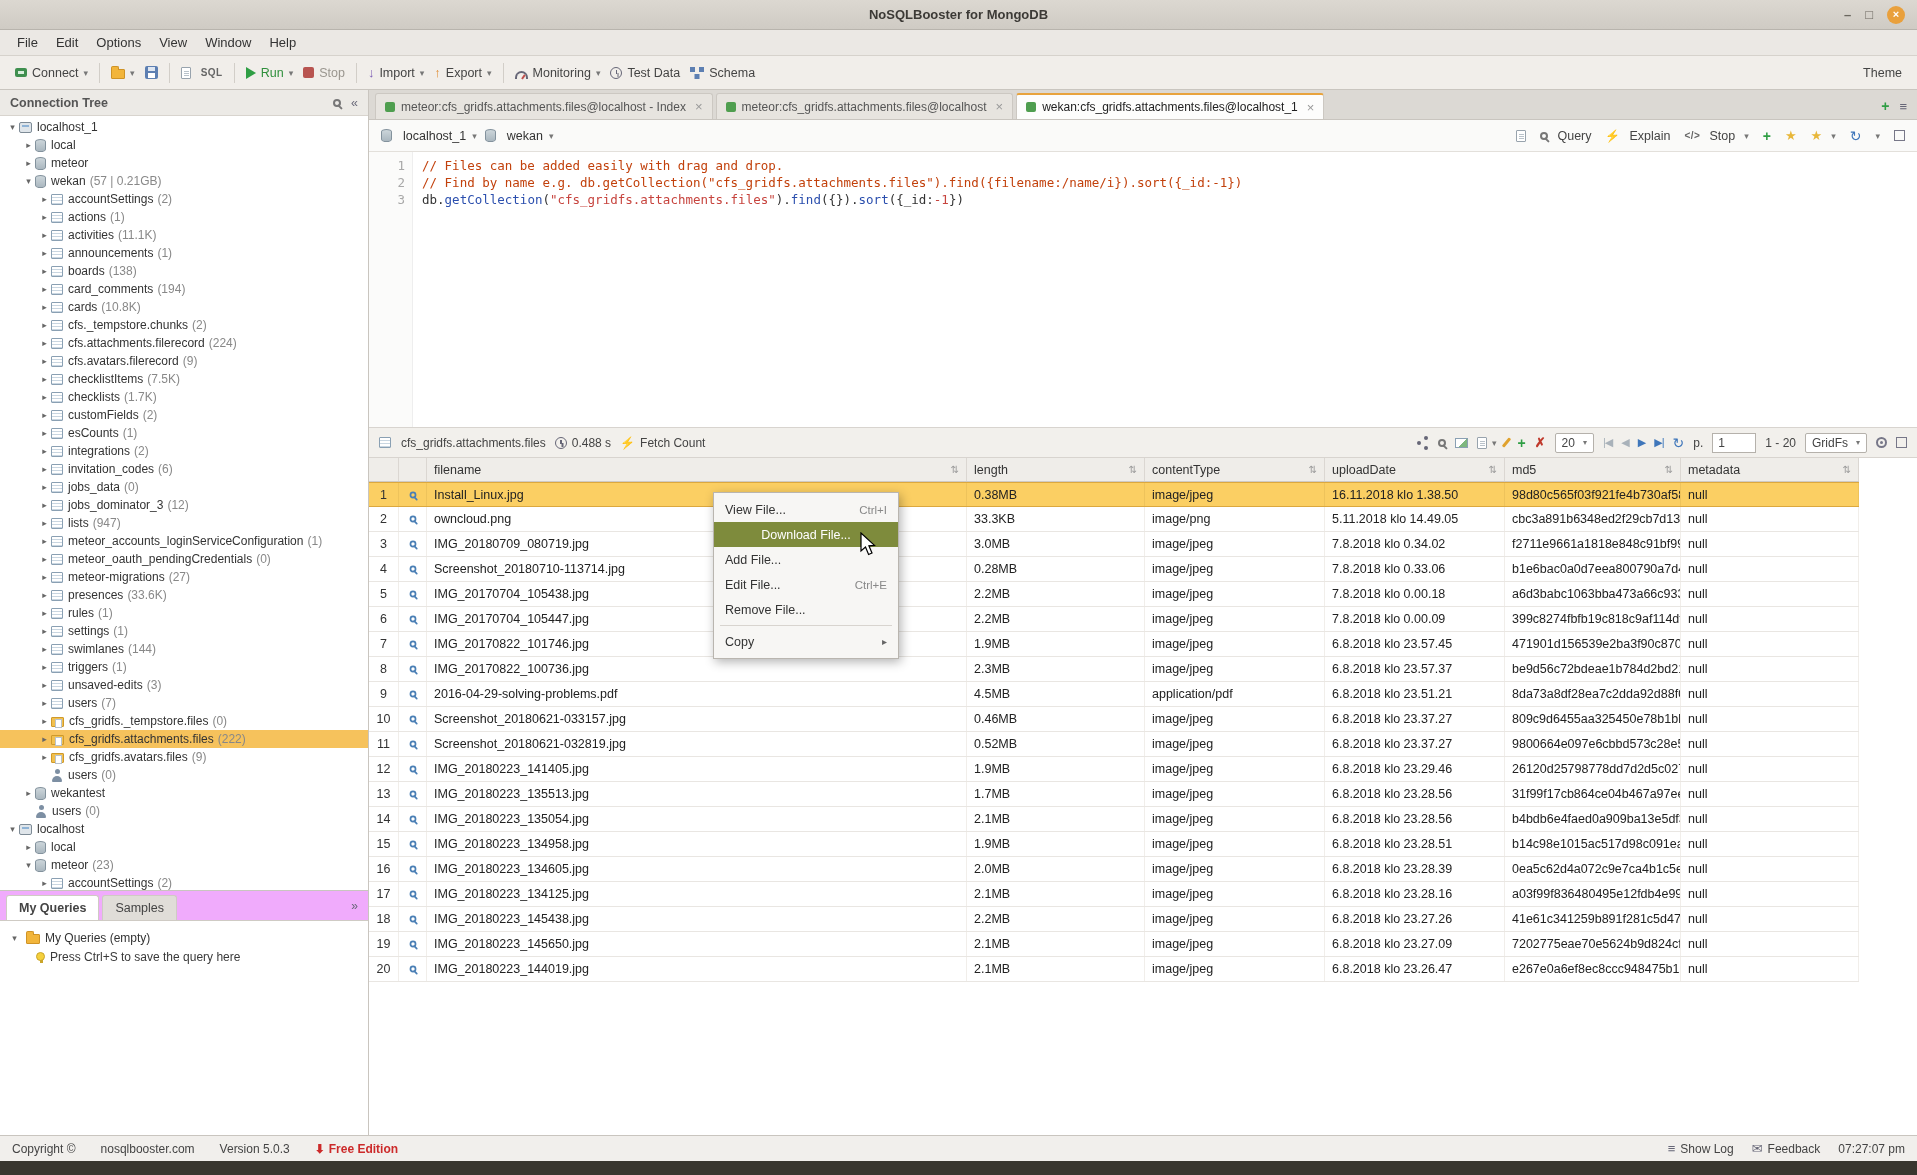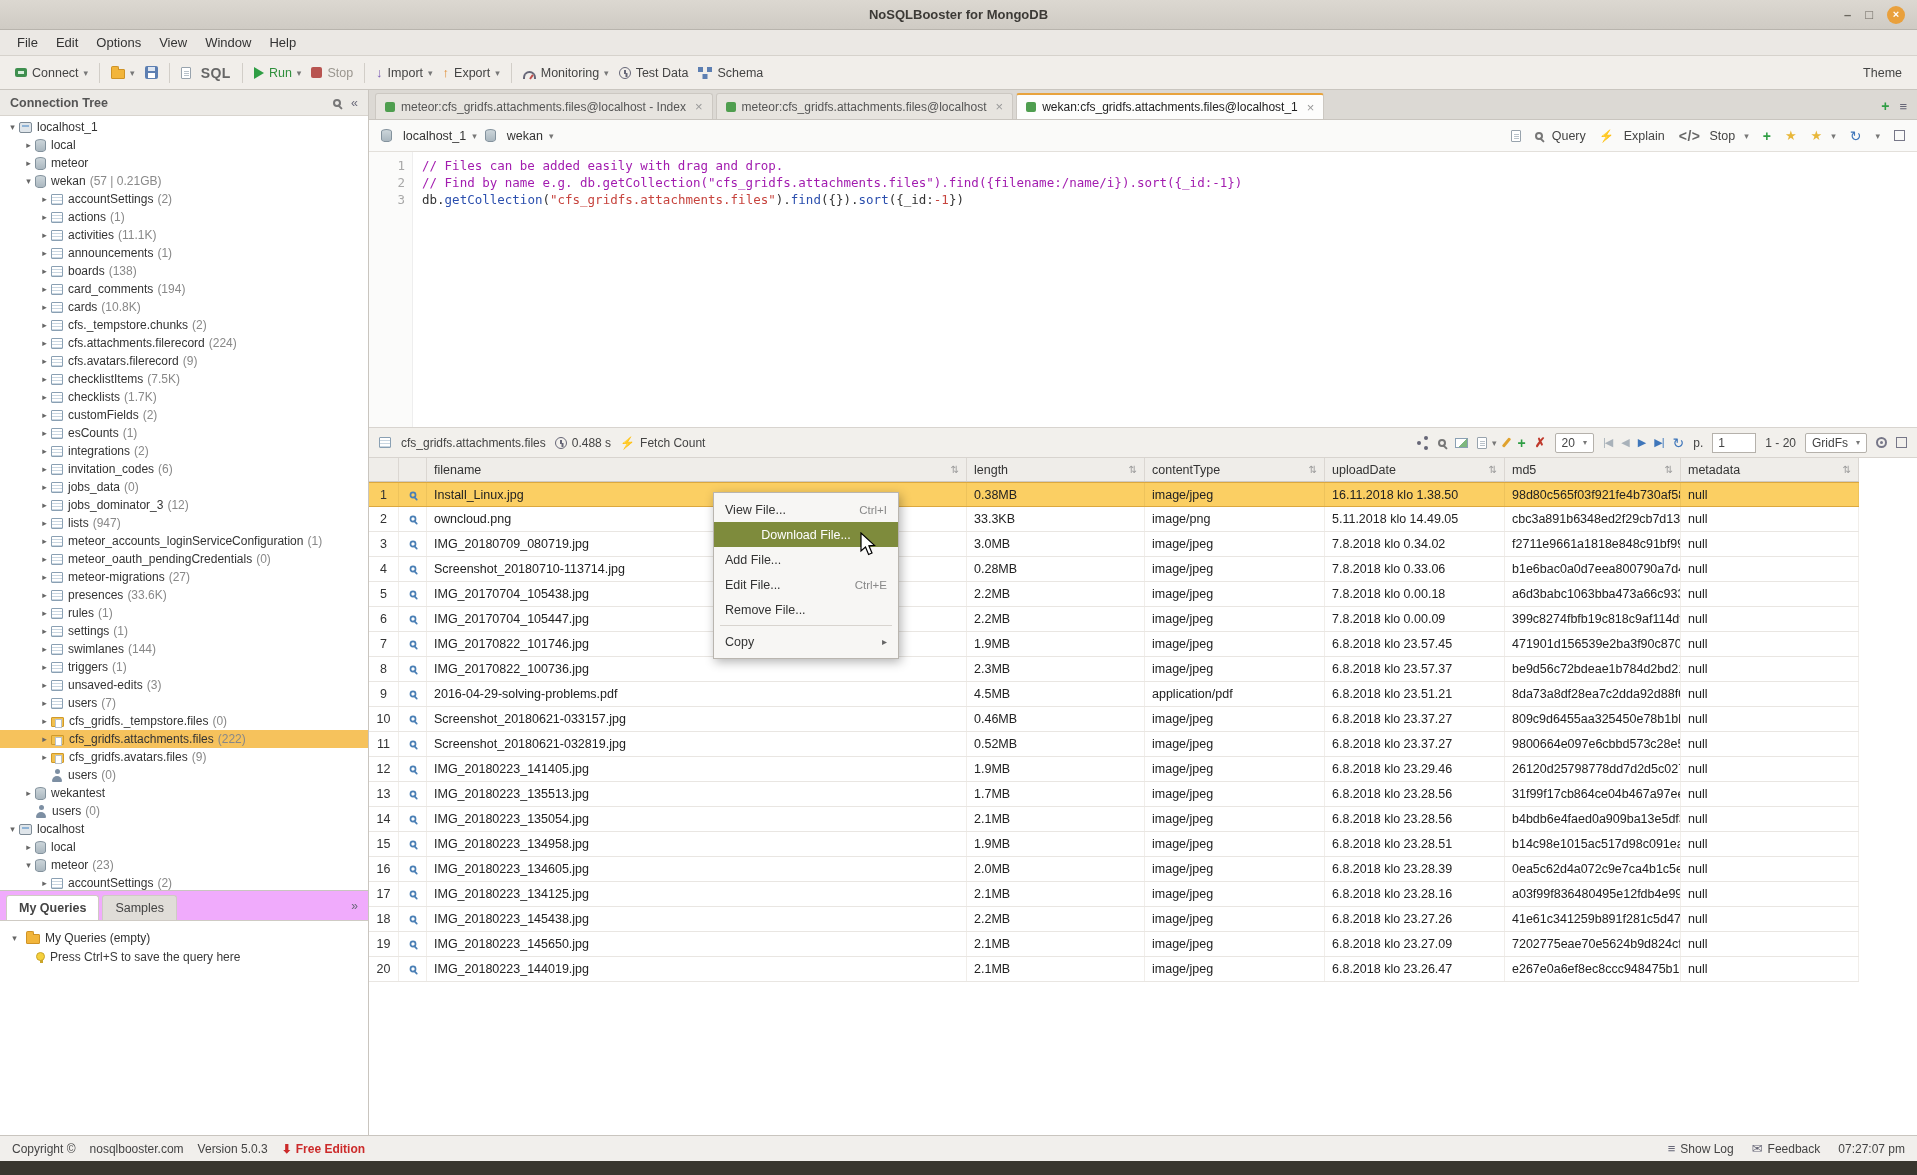--- a/index.html
+++ b/index.html
@@ -28,21 +28,21 @@
 
   
   .toolbar { height:34px; flex:none; background:#f1eeea; border-bottom:1px solid #c9c5bf;
     display:flex; align-items:center; padding:0 10px; font-size:12.5px; color:#444; }
   .tbtn { display:flex; align-items:center; gap:5px; padding:4px 5px; }
   .tsep { width:1px; height:20px; background:#d2cec8; margin:0 6px; flex:none; }
   .caret-down { font-size:9px; color:#777; }
   .spacer { flex:1; }
   .run-label { color:#2f8f3c; }
   .stop-label { color:#9a968f; }
-  .sql-badge { font-weight:bold; color:#666; font-size:14px; letter-spacing:.5px; }
+  .sql-badge { font-weight:bold; color:#666; font-size:10px; letter-spacing:.5px; }
   .arrow-glyph { font-weight:bold; font-size:13px; }
   .import-color { color:#7b5bb5; }
   .export-color { color:#e08a2e; }
 
   
   .i { display:inline-block; vertical-align:middle; flex:none; }
   .plug-ic { width:12px; height:9px; background:#3f8f4f; border-radius:2px; position:relative; }
   .plug-ic::after { content:""; position:absolute; left:3px; top:3px; width:6px; height:3px; background:#d8eedd; }
   .folder-ic { width:14px; height:10px; background:#f2b53b; border:1px solid #cf9326; border-radius:1px; position:relative; margin-top:3px; }
   .folder-ic::before { content:""; position:absolute; top:-4px; left:-1px; width:6px; height:3px; background:#f2b53b; border:1px solid #cf9326; border-bottom:none; border-radius:2px 2px 0 0; }
@@ -130,21 +130,21 @@
   .bc-right { margin-left:auto; display:flex; align-items:center; gap:14px; color:#444; }
   .bc-btn { display:flex; align-items:center; gap:9px; }
 
   .editor { height:276px; flex:none; display:flex; background:#fff; border-bottom:1px solid #d8d4cf;
     font-family:"DejaVu Sans Mono", monospace; font-size:12.5px; }
   .gutter { width:44px; flex:none; background:#fbfbfa; border-right:1px solid #eee; color:#a8a8a8;
     text-align:right; padding:5px 7px 0 0; }
   .lineno { display:block; height:17px; line-height:17px; }
   .code { padding:5px 0 0 9px; overflow:hidden; }
   .codeline { height:17px; line-height:17px; white-space:pre; }
-  .tok.cm { color:#a21caf; }
+  .tok.cm { color:#c2410c; }
   .tok.st { color:#c7443e; }
   .tok.fn { color:#2b4fae; }
   .tok.nu { color:#c7443e; }
   .tok.pl { color:#333; }
 
   
   .results { flex:1; display:flex; flex-direction:column; min-height:0; background:#fff; }
   .results-toolbar { height:30px; flex:none; background:#f2f0ec; border-bottom:1px solid #d8d4cf;
     display:flex; align-items:center; padding:0 10px; font-size:12px; color:#444; gap:9px; }
   .rt-group { display:flex; align-items:center; gap:5px; }
@@ -163,21 +163,21 @@
   .trow { height:25px; border-bottom:1px solid #e9e6e2; font-size:12.5px; color:#222; background:#fff; }
   .trow.selected { background:#fbcf63; border-top:1px solid #dca83e; border-bottom:1px solid #dca83e; }
   .tcell { display:flex; align-items:center; padding:0 7px; overflow:hidden; white-space:nowrap; border-right:1px solid #f1eeea; }
   .trow.selected .tcell { border-right-color:#eec35b; }
   .tcell.num { justify-content:center; padding:0 2px; color:#333; }
   .tcell.icon { justify-content:center; padding:0; }
   .magn.small { transform:scale(.85); }
 
   
   .statusbar { height:26px; flex:none; background:#f1efec; border-top:1px solid #c9c5bf; display:flex; align-items:center;
-    padding:8px 12px; font-size:12px; color:#444; gap:14px; }
+    padding:8px 12px; font-size:12px; color:#444; gap:25px; }
   .sb-right { margin-left:auto; display:flex; align-items:center; gap:18px; }
   .free { color:#cc2a2a; display:flex; gap:4px; align-items:center; font-weight:bold; }
   .dlarrow { color:#cc2a2a; font-weight:bold; }
   .bottom-strip { height:14px; flex:none; background:#39362f; }
 
   
   .context-menu { position:absolute; left:713px; top:492px; width:186px; background:#f7f6f4;
     border:1px solid #b9b5af; box-shadow:2px 3px 10px rgba(0,0,0,.3); padding:4px 0; z-index:50;
     font-size:12.5px; color:#333; }
   .cm-item { height:25px; display:flex; align-items:center; padding:0 11px; gap:6px; }

